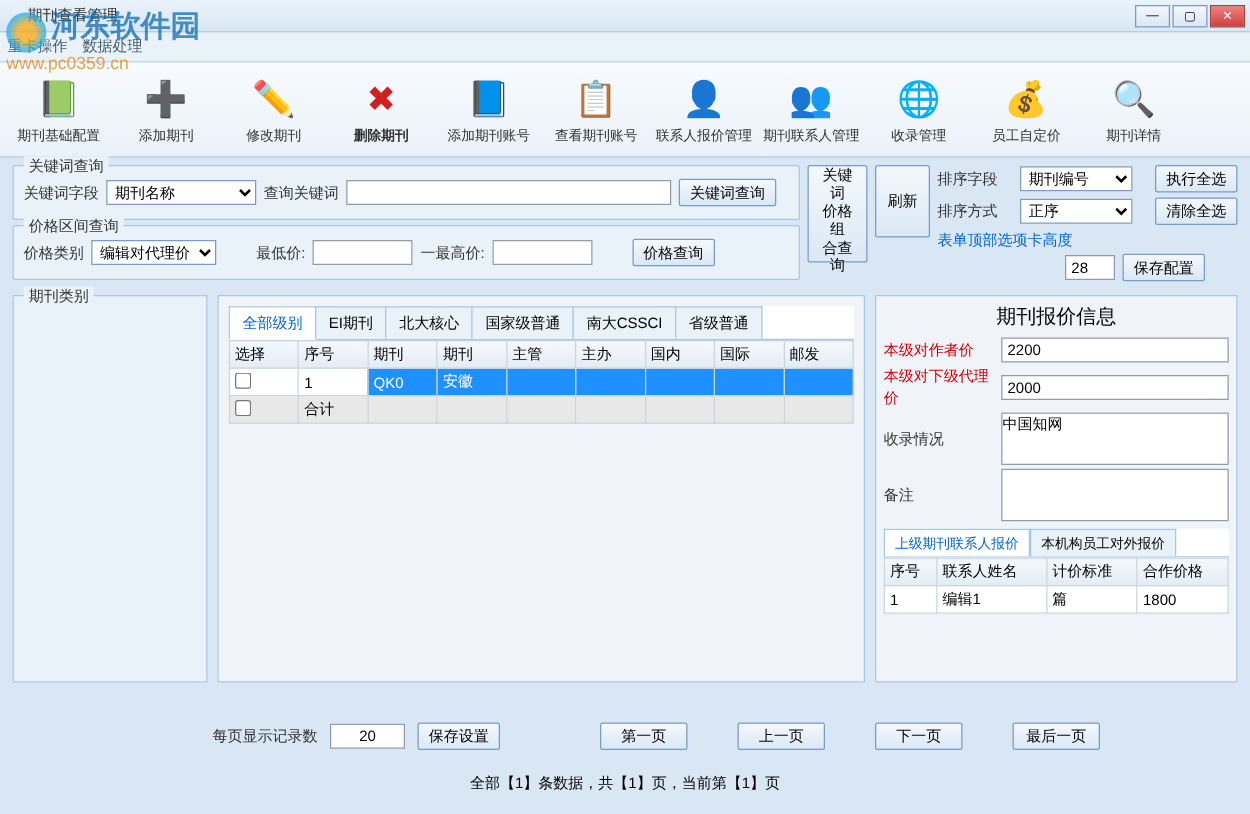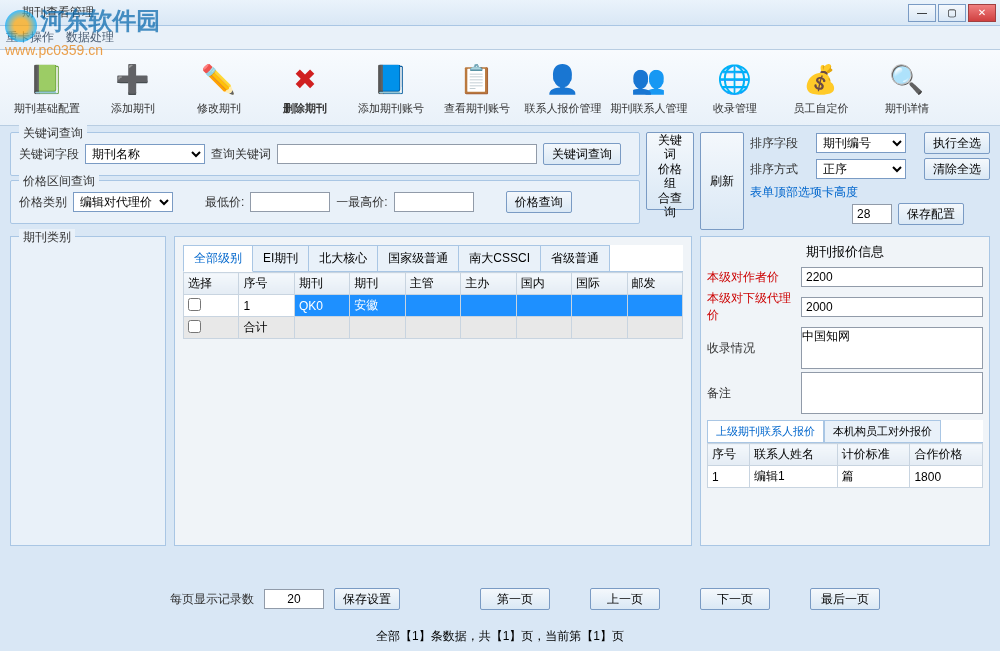--- a/index.html
+++ b/index.html
@@ -61,33 +61,33 @@
 .tab.active { background: white; color: #0066cc; border-bottom: 1px solid white; margin-bottom: -1px; }
 table.grid { width: 100%; border-collapse: collapse; background: white; }
 table.grid th, table.grid td { border: 1px solid #c8d4e0; padding: 2px 4px; text-align: left; font-size: 12px; height: 20px; }
 table.grid th { background: linear-gradient(#f4f8fc, #e4ecf4); font-weight: normal; }
 table.grid tr.selected td { background: #1e90ff; color: white; }
 table.grid tr.selected td.nosel { background: white; color: black; }
 table.grid tr.alt td { background: #e8e8e8; }
 
 
 .info-panel { width: 290px; border: 1px solid #a9c6e4; background: #f0f4f8; padding: 6px; position: relative; }
-.info-title { text-align: center; margin-bottom: 6px; font-size: 13px; }
+.info-title { text-align: center; margin-bottom: 6px; font-size: 16px; }
 .info-row { display: flex; align-items: center; margin: 3px 0; gap: 4px; }
 .info-row .label { width: 90px; }
 .info-row .label.red { color: #cc0000; }
 .info-row .input { flex: 1; }
 .info-row textarea { flex: 1; border: 1px solid #919ba9; height: 42px; resize: none; }
 
 .sub-tabs { display: flex; border-bottom: 1px solid #a9c6e4; margin-top: 6px; background: white; }
 .sub-tab { padding: 3px 8px; border: 1px solid #a9c6e4; border-bottom: none; cursor: pointer; background: #e9f1f9; font-size: 11px; }
 .sub-tab.active { background: white; color: #0066cc; }
 
 
-.pagination { position: absolute; bottom: 6px; left: 10px; right: 10px; }
+.pagination { position: absolute; bottom: 16px; left: 10px; right: 10px; }
 .page-row { display: flex; align-items: center; gap: 10px; padding: 4px 0; }
 .page-row .input { width: 60px; text-align: center; }
 .page-info { text-align: center; font-size: 12px; margin-top: 14px; }
 
 .container-cat { border: 1px solid #a9c6e4; background: #e9f1f9; padding: 8px 4px 4px; position: relative; }
 </style>
 </head>
 <body>
 
 <div class="watermark">
@@ -181,21 +181,21 @@
         <input class="input" style="width: 80px;">
         <span class="label">一最高价:</span>
         <input class="input" style="width: 80px;">
         <span style="width:20px;"></span>
         <button class="btn">价格查询</button>
       </div>
     </div>
   </div>
   <div class="search-mid">
     <button class="btn btn-tall" style="height:78px;width:48px;">关键词<br>价格组<br>合查询</button>
-    <button class="btn btn-tall" style="height:98px;width:44px;">刷新</button>
+    <button class="btn btn-tall" style="height:58px;width:44px;">刷新</button>
   </div>
   <div class="search-right">
     <div class="sort-grid">
       <span class="label">排序字段</span>
       <select class="select" style="width:90px;"><option>期刊编号</option></select>
       <button class="btn">执行全选</button>
 
       <span class="label">排序方式</span>
       <select class="select" style="width:90px;"><option>正序</option></select>
       <button class="btn">清除全选</button>

